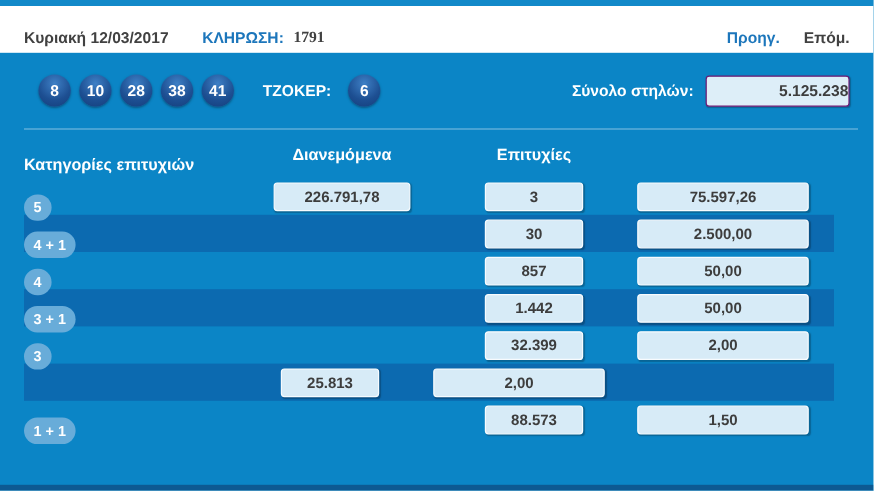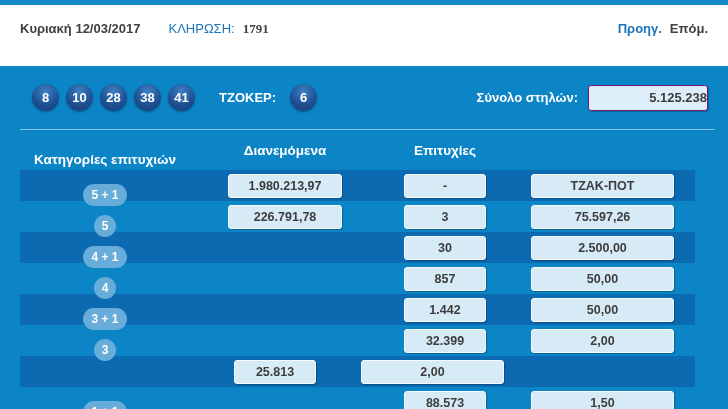--- a/index.html
+++ b/index.html
@@ -1,27 +1,27 @@
 <!DOCTYPE html>
 <html><head>
 <meta charset="utf-8">
 <style>
   html,body { margin:0; padding:0; background:#fff; }
   body { width:728px; height:409px; font-family:"Liberation Sans", sans-serif; -webkit-font-smoothing:antialiased; }
   .widget { width:728px; height:409px; display:flex; flex-direction:column; background:#0b85c6; overflow:hidden; }
 
   
   .top-strip { height:5px; background:#1289c9; flex:0 0 auto; }
-  .white-header { height:29px; background:#ffffff; display:flex; align-items:flex-start; padding:16px 20px; flex:0 0 auto; }
+  .white-header { height:29px; background:#ffffff; display:flex; align-items:flex-end; padding:5px 20px; flex:0 0 auto; }
   .date-text { color:#414141; font-weight:bold; font-size:13px; }
-  .draw-label { color:#1c76bb; font-weight:normal; font-size:13px; margin-left:28px; }
+  .draw-label { color:#1c76bb; font-weight:bold; font-size:13px; margin-left:28px; }
   .draw-number { color:#414141; font-weight:bold; font-size:13px; margin-left:8px;font-family:Liberation Serif, serif; }
   .spacer { flex:1; }
   .nav-link { font-weight:bold; font-size:13px; cursor:pointer; }
-  .nav-prev { color:#1c76bb; margin-right:8px; }
+  .nav-prev { color:#1c76bb; margin-right:20px; }
   .nav-next { color:#414141; }
 
   
   .numbers-row { height:63px; display:flex; align-items:center; padding:0 20px; flex:0 0 auto; }
   .row-label { color:#ffffff; font-weight:bold; font-size:13px; }
   .balls { display:flex; gap:7px; margin-left:12px; }
   .ball { width:27px; height:27px; border-radius:50%; color:#fff; font-weight:bold; font-size:13px;
           display:flex; align-items:center; justify-content:center;
           background:radial-gradient(circle at 50% 28%, #3e80c6 0%, #1d4f92 58%, #143d7a 100%);
           box-shadow:0 1px 2px rgba(0,0,0,0.35); }
@@ -31,21 +31,21 @@
   .total-box { width:118px; height:24px; line-height:24px; margin-left:10px; background:#ddeef8;
                border:1px solid #701a75; border-radius:3px; text-align:right;
                color:#3d3d3d; font-weight:bold; font-size:13px; box-shadow:1px 1px 1px rgba(0,0,0,0.25); }
 
   .separator { border-top:1px solid rgba(255,255,255,0.5); margin:0 13px 0 20px; flex:0 0 auto; }
 
   
   .rtable { margin-left:20px; width:675px; flex:0 0 auto; }
   .thead { display:flex; height:40px; align-items:center; }
   .th { color:#ffffff; font-weight:bold; font-size:13.5px; text-align:center; }
-  .col1 { width:170px; display:flex; justify-content:center;margin-top:19px; }
+  .col1 { width:170px; display:flex; justify-content:flex-start;margin-top:19px; }
   .col2 { width:190px; display:flex; justify-content:center; }
   .col3 { width:130px; display:flex; justify-content:center; }
   .col4 { width:185px; display:flex; justify-content:center; }
   .trow { display:flex; height:31px; align-items:center; }
   .trow.hl { background:#0c6ab0; }
   .badge { background:#68acd9; color:#fff; font-weight:bold; font-size:12px; border-radius:12px;
            height:22px; min-width:22px; padding:0 8px; box-sizing:border-box;
            display:flex; align-items:center; justify-content:center; }
   .vbox { background:#d7ebf7; border:1px solid #f7fbfe; border-radius:3px; height:22px; line-height:22px;
           text-align:center; font-weight:bold; font-size:12.5px; color:#3d3d3d;
@@ -95,34 +95,20 @@
           <span class="th">Κατηγορίες επιτυχιών</span>
         </div>
       <div class="col2">
           <span class="th">Διανεμόμενα</span>
         </div>
       <div class="col3">
           <span class="th">Επιτυχίες</span>
         </div>
     </div>
     <div>
-        <div class="trow hl">
-          <div class="col1">
-            <span class="badge">5 + 1</span>
-          </div>
-          <div class="col2">
-            <div class="vbox w2">1.980.213,97</div>
-          </div>
-          <div class="col3">
-            <div class="vbox w3">-</div>
-          </div>
-          <div class="col4">
-            <div class="vbox w4">ΤΖΑΚ-ΠΟΤ</div>
-          </div>
-        </div>
         <div class="trow">
           <div class="col1">
             <span class="badge">5</span>
           </div>
           <div class="col2">
             <div class="vbox w2">226.791,78</div>
           </div>
           <div class="col3">
             <div class="vbox w3">3</div>
           </div>

